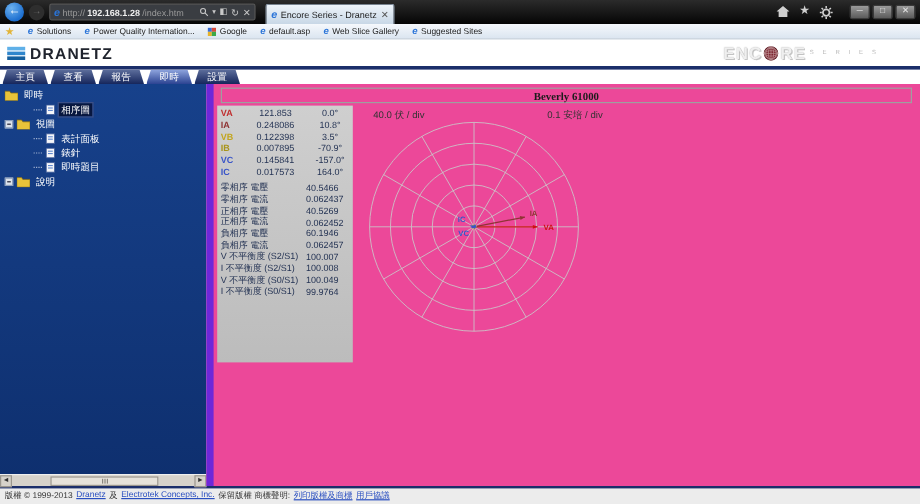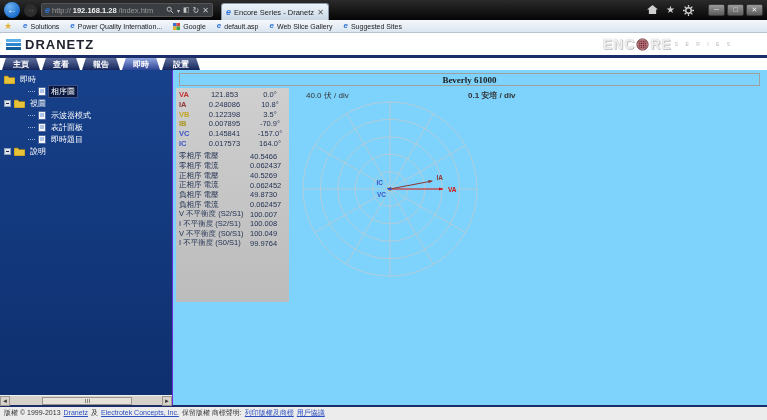--- a/index.html
+++ b/index.html
@@ -46,21 +46,21 @@
   .dlogo-text { font-size:13px; font-weight:800; letter-spacing:1px; color:#20242e; }
   .elogo { margin-left:auto; margin-right:28px; display:flex; align-items:center; }
   .elogo .out { font-size:14px; font-weight:800; letter-spacing:1px; color:#efefef;
     text-shadow:0 0 1px #aaa, 1px 1px 0 #c7c7c7; }
   .elogo .ser { font-size:5px; letter-spacing:3px; color:#b9b9b9; margin-left:3px; }
 
   
   .navtabs { height:15px; background:#fff; }
   .navline { height:3px; background:#1b2e6a; }
   .tabs { display:flex; gap:2px; padding-left:2px; height:12px; }
-  .ntab { min-width:38px; padding:0 6px; color:#fff; font-size:8px; font-weight:bold;
+  .ntab { min-width:38px; padding:0 6px; color:#fff; font-size:8px; font-weight:normal;
     display:flex; align-items:center; justify-content:center;
     background:linear-gradient(#5d6e9c,#16265c); clip-path:polygon(10% 0,90% 0,100% 100%,0 100%); }
   .ntab.active { background:linear-gradient(#8fa5de,#2c4392); }
 
   
   .body { display:flex; height:335px; }
   .sidebar { position:relative; width:172px; background:linear-gradient(180deg,#17418b,#0e2f6e);
     color:#fff; font-size:8px; flex-shrink:0; }
   .tree { padding:3px 0 0 4px; }
   .trow { display:flex; align-items:center; gap:3px; height:12px; white-space:nowrap; }
@@ -74,33 +74,33 @@
   .dotline { width:7px; border-top:1px dotted #9fb0d0; flex-shrink:0; }
   .hscroll { position:absolute; left:0; right:0; bottom:0; height:10px; background:#d6d2ca;
     border-top:1px solid #efefef; display:flex; align-items:center; }
   .harrow { width:10px; height:10px; background:#d6d2ca; border:1px solid #9a968e;
     font-size:6px; line-height:8px; text-align:center; color:#333; flex-shrink:0; }
   .hthumb { margin-left:32px; width:90px; height:8px; background:#e6e2da;
     border:1px solid #9a968e; display:flex; align-items:center; justify-content:center; gap:1px; }
   .hthumb i { width:1px; height:4px; background:#8a867e; }
   .htrack { flex:1; }
 
-  .main { position:relative; flex:1; background:#7dd3fc; border-left:1px solid #6d28d9; }
+  .main { position:relative; flex:1; background:#ec4899; border-left:6px solid #6d28d9; }
   .titlebox { position:absolute; left:6px; right:7px; top:3px; height:13px;
     border:1px solid #9f9f9f; text-align:center;
     font:bold 9px "Liberation Serif","DejaVu Serif",serif; color:#1c1c1c; line-height:12px; }
   .datatable { position:absolute; left:3px; top:18px; width:113px; height:214px;
     background:linear-gradient(#cfcfcf,#bcbcbc); padding:2px 3px; font-size:7.5px; color:#243354; }
   .prow { display:grid; grid-template-columns:16px 1fr 32px; height:9.7px; align-items:center; }
   .prow .v, .prow .a { text-align:center; }
   .spacer { height:3px; }
   .srow { display:grid; grid-template-columns:1fr 36px; height:9.7px; align-items:center; }
   .srow .v { text-align:left; }
   .scale { position:absolute; top:20px; font-size:8px; color:#333; }
-  .vscale { left:133px; } .iscale { left:295px;font-weight:bold; }
+  .vscale { left:133px; } .iscale { left:278px; }
   .polar { position:absolute; left:127px; top:29px; }
 
   
   .footer { height:15px; background:#ececec; border-top:2px solid #1b2e6a;
     display:flex; align-items:center; gap:3px; padding:0 4px 2px 4px;
     font-size:7px; color:#333; }
   .footer a { color:#2a4fc0; text-decoration:underline; }
   svg { display:block; }
 </style>
 </head>
@@ -256,30 +256,30 @@
             </svg>
             <span class="lbl">視圖</span>
           </div>
           <div class="trow i-ind">
             <span class="dotline"></span>
             <svg width="8" height="9" viewBox="0 0 8 9">
               <rect x="0.5" y="0.5" width="7" height="8" fill="#f4f6fa" stroke="#44609a" stroke-width="0.8"></rect>
               <line x1="2" y1="3" x2="6" y2="3" stroke="#4a78c8" stroke-width="0.8"></line>
               <line x1="2" y1="5" x2="6" y2="5" stroke="#4a78c8" stroke-width="0.8"></line>
             </svg>
-            <span class="lbl">示波器模式</span>
+            <span class="lbl">表計面板</span>
           </div>
           <div class="trow i-ind">
             <span class="dotline"></span>
             <svg width="8" height="9" viewBox="0 0 8 9">
               <rect x="0.5" y="0.5" width="7" height="8" fill="#f4f6fa" stroke="#44609a" stroke-width="0.8"></rect>
               <line x1="2" y1="3" x2="6" y2="3" stroke="#4a78c8" stroke-width="0.8"></line>
               <line x1="2" y1="5" x2="6" y2="5" stroke="#4a78c8" stroke-width="0.8"></line>
             </svg>
-            <span class="lbl">表計面板</span>
+            <span class="lbl">錶針</span>
           </div>
           <div class="trow i-ind">
             <span class="dotline"></span>
             <svg width="8" height="9" viewBox="0 0 8 9">
               <rect x="0.5" y="0.5" width="7" height="8" fill="#f4f6fa" stroke="#44609a" stroke-width="0.8"></rect>
               <line x1="2" y1="3" x2="6" y2="3" stroke="#4a78c8" stroke-width="0.8"></line>
               <line x1="2" y1="5" x2="6" y2="5" stroke="#4a78c8" stroke-width="0.8"></line>
             </svg>
             <span class="lbl">即時題目</span>
           </div>
@@ -348,21 +348,21 @@
           <div class="srow">
             <span>正相序 電壓</span>
             <span class="v">40.5269</span>
           </div>
           <div class="srow">
             <span>正相序 電流</span>
             <span class="v">0.062452</span>
           </div>
           <div class="srow">
             <span>負相序 電壓</span>
-            <span class="v">49.8730</span>
+            <span class="v">60.1946</span>
           </div>
           <div class="srow">
             <span>負相序 電流</span>
             <span class="v">0.062457</span>
           </div>
           <div class="srow">
             <span>V 不平衡度 (S2/S1)</span>
             <span class="v">100.007</span>
           </div>
           <div class="srow">

